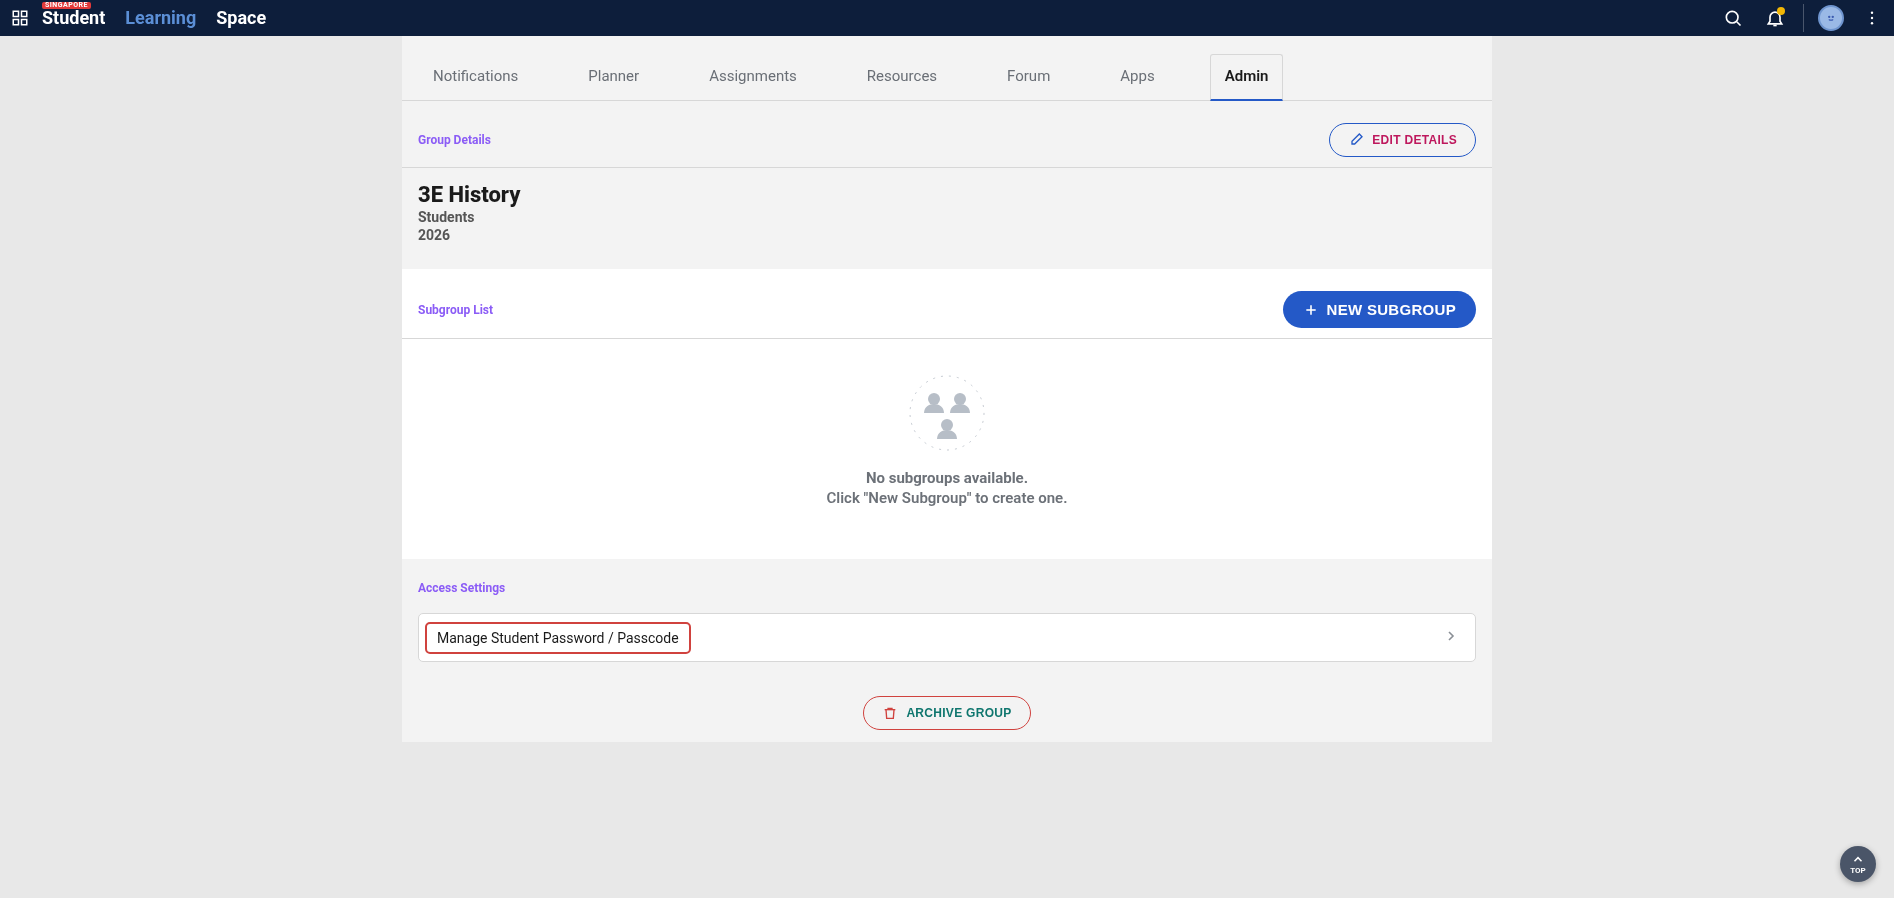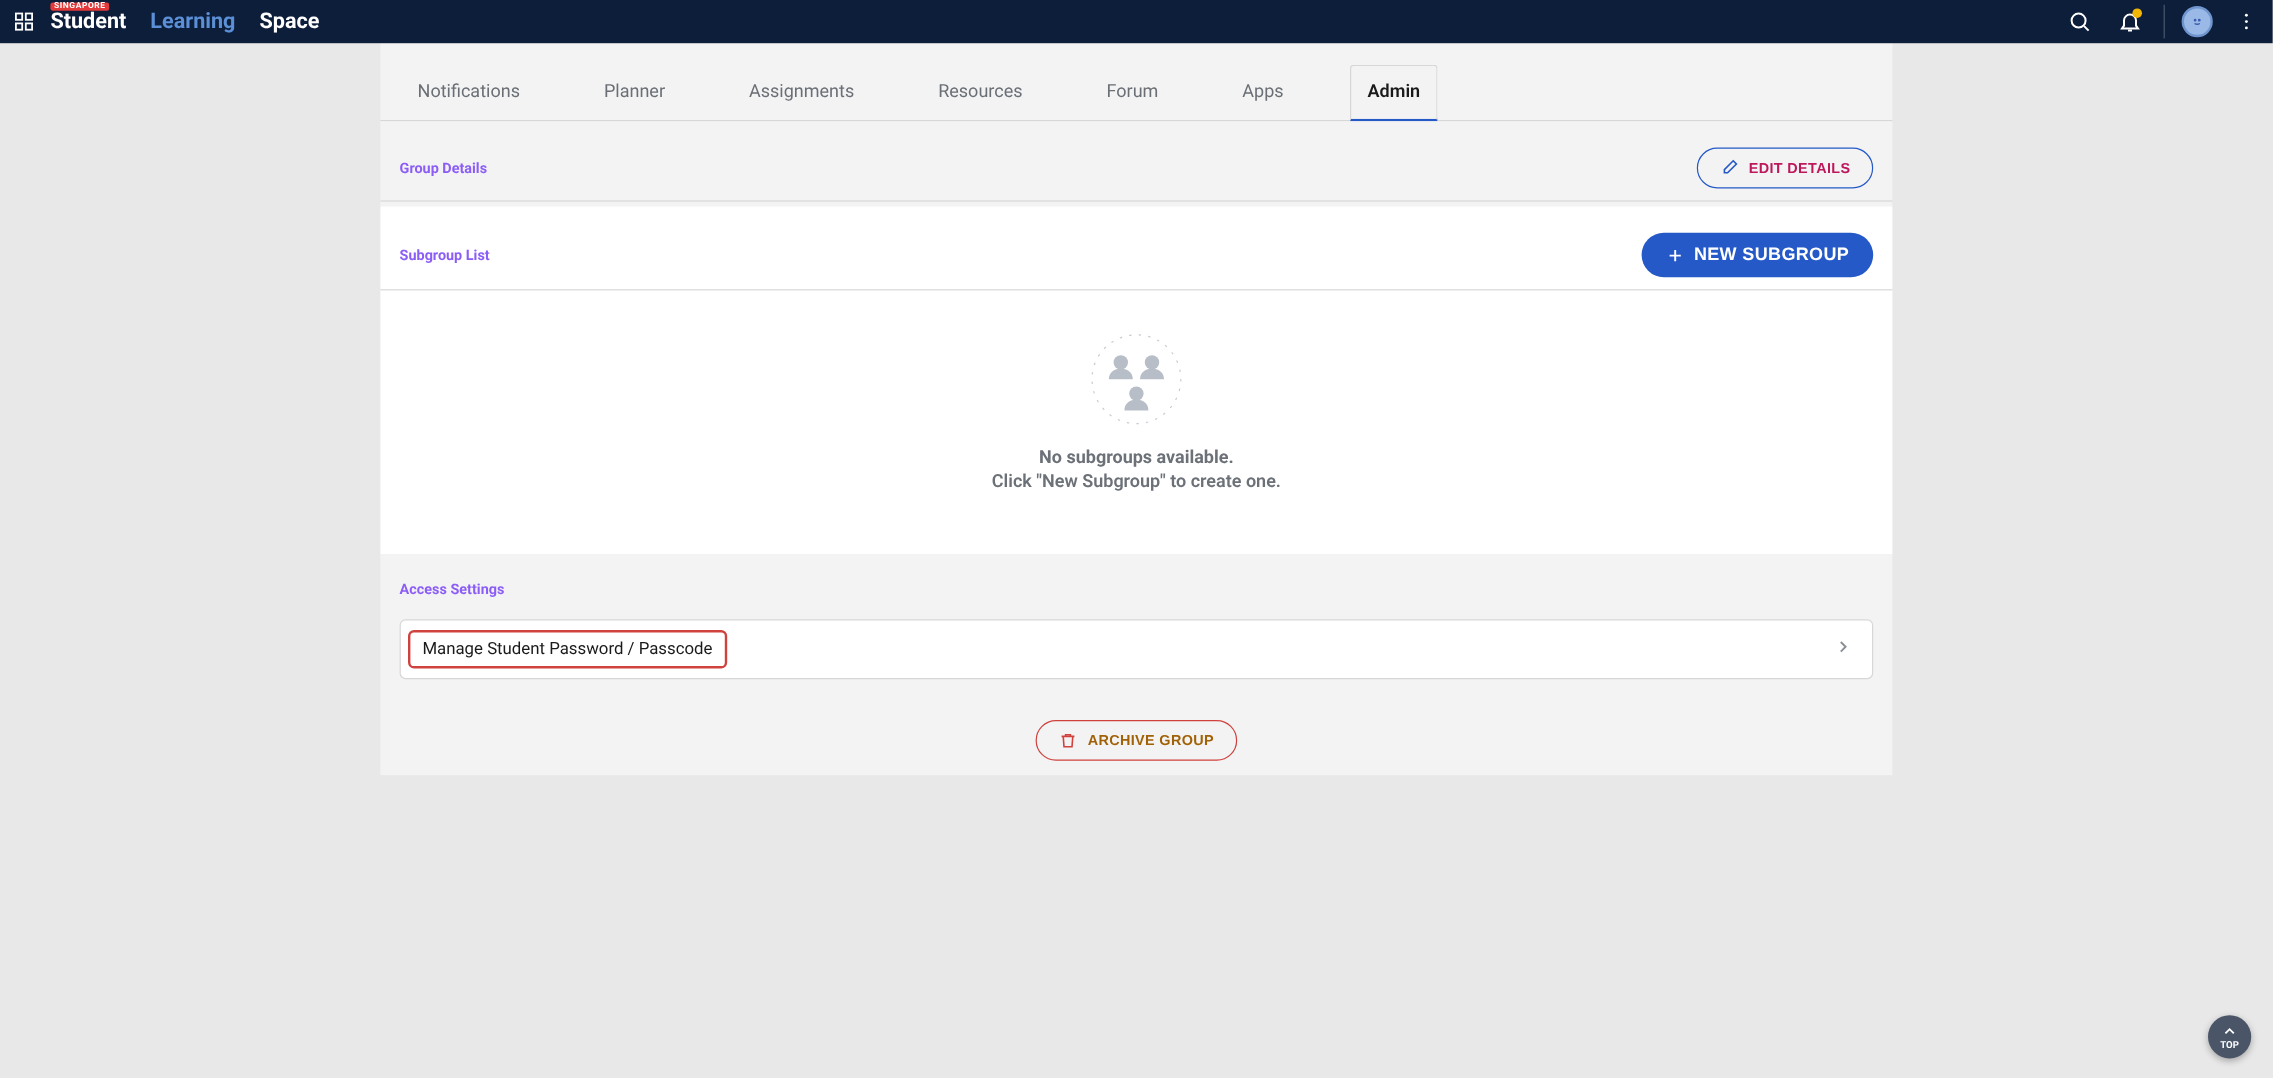--- a/index.html
+++ b/index.html
@@ -39,21 +39,21 @@
   .top-icon-btn { width: 28px; height: 28px; display: flex; align-items: center; justify-content: center; cursor: pointer; color: #fff; position: relative; }
   .notif-dot { position: absolute; top: 3px; right: 4px; width: 8px; height: 8px; background: #f2b705; border-radius: 50%; }
   .vdiv { width: 1px; height: 28px; background: rgba(255,255,255,.25); }
   .avatar {
     width: 26px; height: 26px; border-radius: 50%;
     background: #9ab9e6; border: 2px solid #6f95cf;
     display: flex; align-items: center; justify-content: center;
   }
 
   
-  .page { width: 1260px; margin: 0 auto 40px; background: transparent; }
+  .page { width: 1090px; margin: 0 auto 40px; background: transparent; }
 
   
   .tabs-wrap { background: #f3f3f3; padding-top: 18px; }
   .tabs {
     display: flex; gap: 40px;
     border-bottom: 1px solid #d7d7d7;
     padding: 0 16px;
   }
   .tab {
     padding: 12px 14px 14px;
@@ -84,21 +84,21 @@
   .section-header.nobord { border-bottom: none; }
   .section-title { font-weight: 700; font-size: 12px; color: #8b5cf6; }
 
   .outline-btn {
     display: inline-flex; align-items: center; gap: 8px;
     border: 1px solid #2459c7; color: #be185d;
     background: transparent; border-radius: 999px;
     padding: 8px 18px; font-weight: 700; font-size: 12px;
     letter-spacing: .3px; cursor: pointer;
   }
-  .outline-btn.red { border-color: #d0423e; color: #a16207; justify-content: space-between; }
+  .outline-btn.red { border-color: #d0423e; color: #0f766e; justify-content: space-between; }
   .solid-btn {
     display: inline-flex; align-items: center; gap: 8px;
     background: #2459c7; color: #fff; border: none;
     border-radius: 999px; padding: 10px 20px;
     font-weight: 700; font-size: 15px; letter-spacing: .3px; cursor: pointer;
   }
   .icon16 { width: 16px; height: 16px; display: inline-flex; }
 
   .group-block { padding: 14px 16px 22px; }
   .group-name { font-weight: 800; font-size: 22px; color: #1a1a1a; }
@@ -213,20 +213,25 @@
     <div class="section-header">
       <div class="section-title">Group Details</div>
       <button class="outline-btn">
         <span class="icon16">
           <svg width="16" height="16" viewBox="0 0 24 24" fill="none" stroke="#2459c7" stroke-width="2">
             <path d="M17 3l4 4-11 11H6v-4z"></path>
           </svg>
         </span>
         <span>EDIT DETAILS</span>
       </button>
+    </div>
+    <div class="group-block">
+      <div class="group-name">3E History</div>
+      <div class="group-sub">Students</div>
+      <div class="group-year">2026</div>
     </div>
   </div>
 
   <div class="panel white">
     <div class="section-header">
       <div class="section-title">Subgroup List</div>
       <button class="solid-btn">
         <span class="icon16">
           <svg width="16" height="16" viewBox="0 0 24 24" fill="none" stroke="#fff" stroke-width="2.4">
             <line x1="12" y1="5" x2="12" y2="19"></line>

